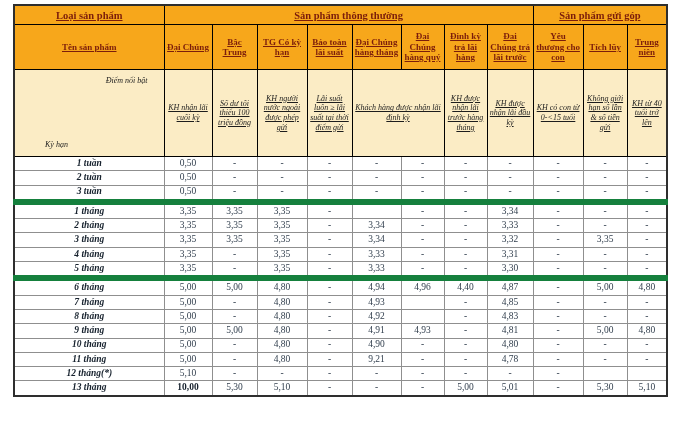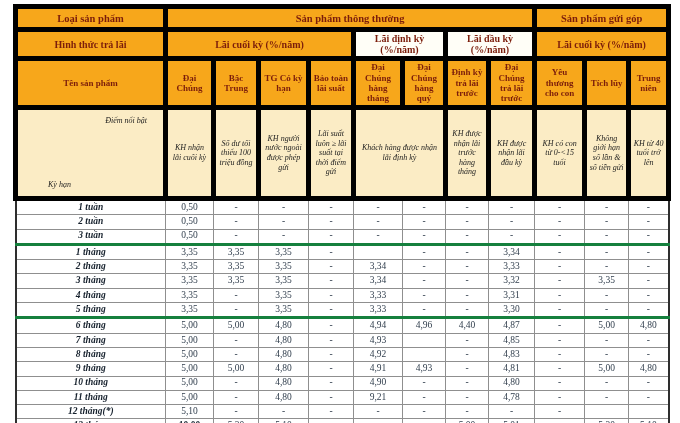--- a/index.html
+++ b/index.html
@@ -7,24 +7,25 @@
     width:680px;height:423px;background:#ffffff;overflow:hidden;
     font-family:"Liberation Serif","DejaVu Serif",serif;
   }
   table{
     border-collapse:collapse;table-layout:fixed;width:653px;
     margin:4px 0 0 13px;
   }
   th,td{overflow:hidden;}
   
   thead th, thead td{
-    border:5px solid #000000;
+    border:1px solid #000000;
     color:var(--hdr-text,#7b1d0b);
     font-weight:bold;text-align:center;vertical-align:middle;
     padding:1px 2px;
+    text-decoration:underline;
   }
   .gold{background:var(--hdr-bg,#f7a71b);}
   .whitebg{background:#fffef7;}
   tr.r1 th{height:16px;font-size:10.5px;}
   tr.r2 th{height:22px;font-size:10px;line-height:1.1;}
   tr.r3 th{height:42px;font-size:9px;line-height:1.15;}
   tr.r4 td{
     height:70px;background:var(--hl-bg,#fbecc5);
     font-style:italic;font-weight:normal;font-size:8px;line-height:1.2;
     color:#1d1d1d;vertical-align:middle;
@@ -42,21 +43,21 @@
   td.diag .top{position:absolute;top:6px;right:16px;}
   td.diag .bot{position:absolute;bottom:6px;left:30px;}
   
   tbody td{
     border:1px solid #8f8f8f;
     height:13.3px;padding:0 2px;text-align:center;vertical-align:middle;
     font-size:9.5px;color:#33404f;line-height:1;
   }
   tbody td.term{font-weight:bold;color:#16212d;}
   tbody td.bold{font-weight:bold;color:#16212d;}
-  tbody tr.group-start td{border-top:3px solid #15803d;}
+  tbody tr.group-start td{border-top:6px solid #15803d;}
   table{border:2px solid #2e2e2e;}
   tbody td:first-child{border-left:2px solid #2e2e2e;font-style:italic;}
   tbody td:last-child{border-right:2px solid #2e2e2e;}
 </style>
 </head>
 <body>
 
 <table>
   <colgroup>
     <col style="width:150px">
@@ -71,36 +72,29 @@
     <col style="width:50px">
       <col style="width:44px">
       <col style="width:40px">
   </colgroup>
   <thead>
     <tr class="r1">
       <th class="gold">Loại sản phẩm</th>
       <th class="gold" colspan="8">Sản phẩm thông thường</th>
       <th class="gold" colspan="3">Sản phẩm gửi góp</th>
     </tr>
-    <tr class="r2" id="row-interest-form">
-      <th class="gold">Hình thức trả lãi</th>
-    <th colspan="4" class="gold">Lãi cuối kỳ (%/năm)</th>
-        <th colspan="2" class="whitebg">Lãi định kỳ (%/năm)</th>
-        <th colspan="2" class="whitebg">Lãi đầu kỳ (%/năm)</th>
-        <th colspan="3" class="gold">Lãi cuối kỳ (%/năm)</th>
-      </tr>
     <tr class="r3" id="row-products">
       <th class="gold">Tên sản phẩm</th>
     <th class="gold">Đại Chúng</th>
         <th class="gold">Bậc Trung</th>
         <th class="gold">TG Có kỳ hạn</th>
         <th class="gold">Bảo toàn lãi suất</th>
         <th class="gold">Đại Chúng hàng tháng</th>
         <th class="gold">Đại Chúng hàng quý</th>
-        <th class="gold">Định kỳ trả lãi trước</th>
+        <th class="gold">Định kỳ trả lãi hàng</th>
         <th class="gold">Đại Chúng trả lãi trước</th>
         <th class="gold">Yêu thương cho con</th>
         <th class="gold">Tích lũy</th>
         <th class="gold">Trung niên</th>
       </tr>
     <tr class="r4" id="row-highlights">
       <td class="diag">
         <span class="top">Điểm nổi bật</span>
         <span class="bot">Kỳ hạn</span>
       </td>

